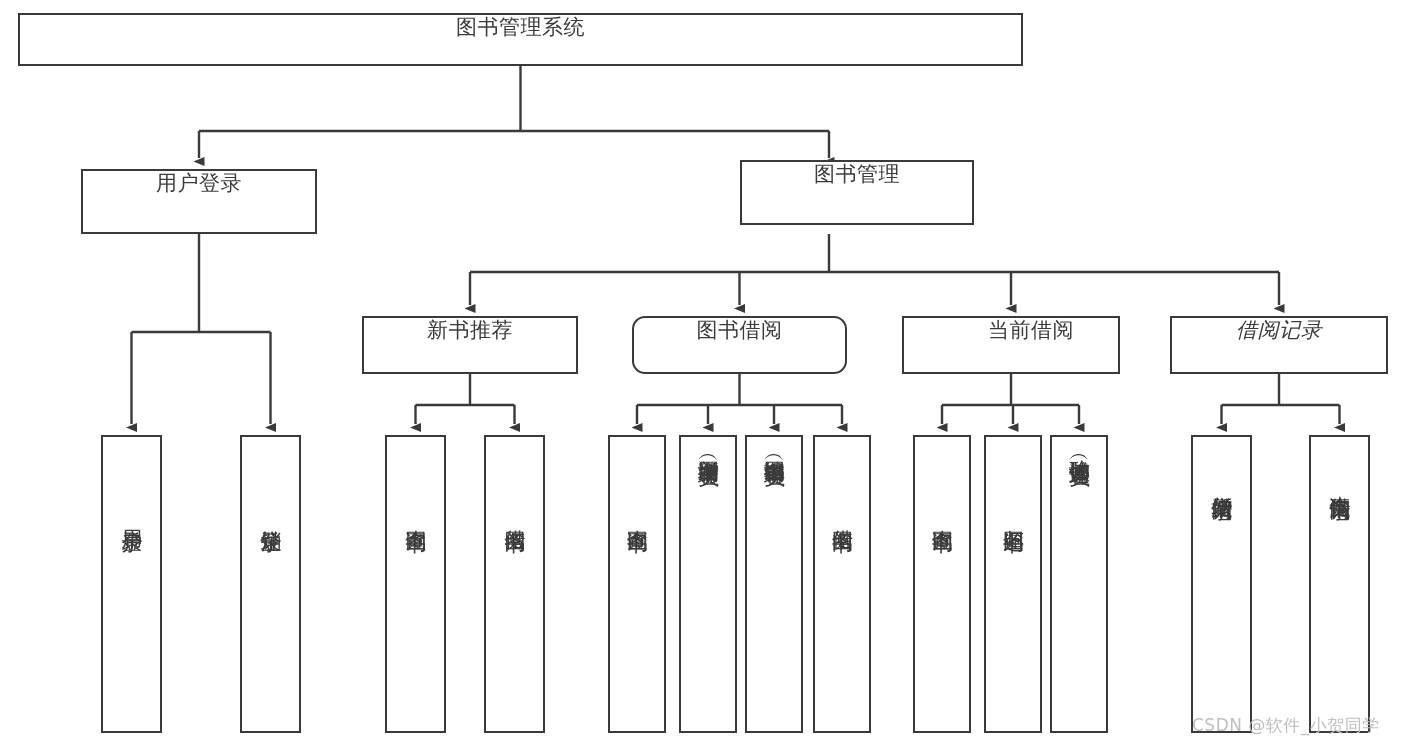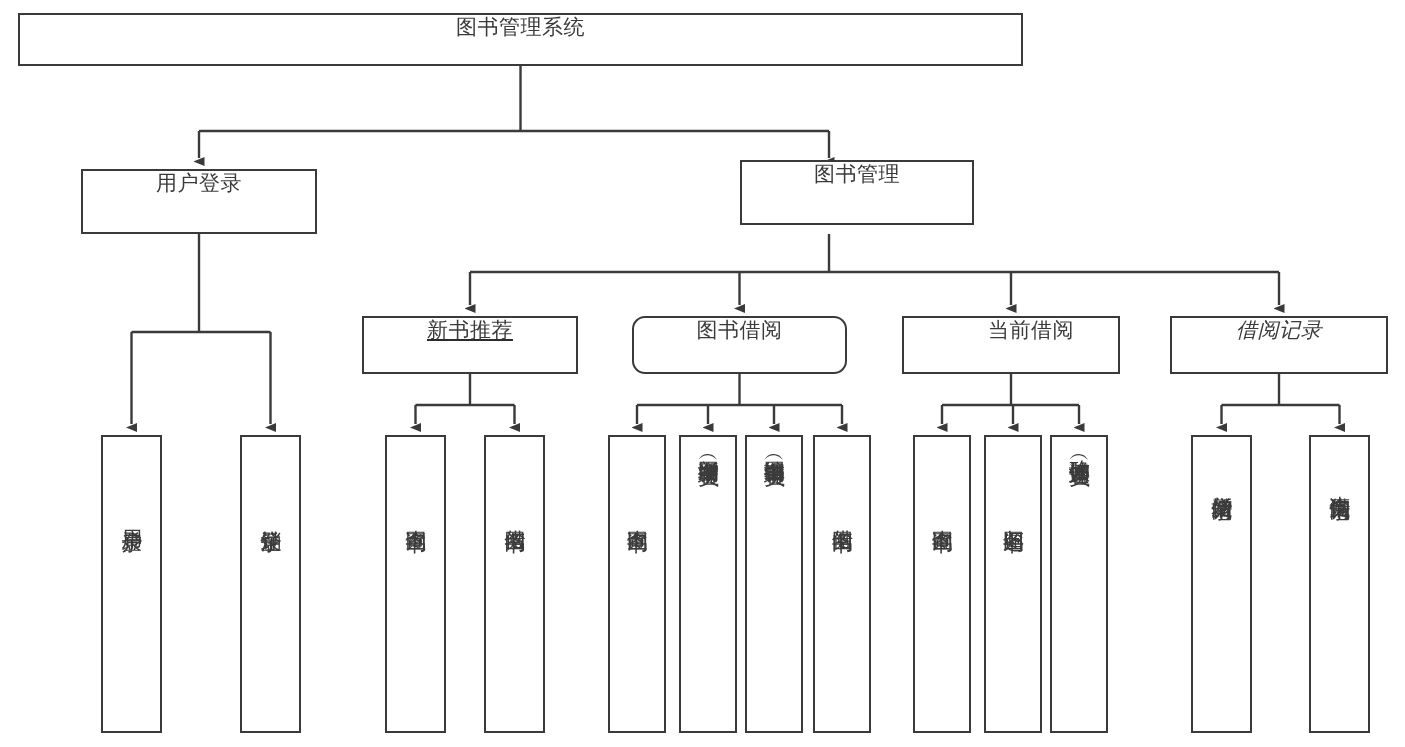--- a/index.html
+++ b/index.html
@@ -125,21 +125,21 @@
   <div id="node-layer">
       <div class="node horizontal" style="left: 18px; top: 13px; width: 1005px; height: 53px;">
         <span class="label">图书管理系统</span>
       </div>
       <div class="node horizontal" style="left: 81px; top: 169px; width: 236px; height: 65px;">
         <span class="label">用户登录</span>
       </div>
       <div class="node horizontal" style="left: 712px; top: 160px; width: 234px; height: 65px; margin-left: 28px;">
         <span class="label">图书管理</span>
       </div>
-      <div class="node horizontal" style="left: 362px; top: 316px; width: 216px; height: 58px; text-decoration: underline;">
+      <div class="node horizontal" style="left: 362px; top: 316px; width: 216px; height: 58px;">
         <span class="label">新书推荐</span>
       </div>
       <div class="node horizontal" style="left: 632px; top: 316px; width: 215px; height: 58px; border-radius: 13px;">
         <span class="label">图书借阅</span>
       </div>
       <div class="node horizontal" style="left: 902px; top: 316px; width: 218px; height: 58px; padding-left: 40px;">
         <span class="label">当前借阅</span>
       </div>
       <div class="node horizontal" style="left: 1170px; top: 316px; width: 218px; height: 58px; font-style: italic;">
         <span class="label">借阅记录</span>
@@ -178,14 +178,15 @@
         <span class="label">确认归还（管理员）</span>
       </div>
       <div class="node vertical mid2" style="left: 1191px; top: 435px; width: 61px; height: 298px;">
         <span class="label">新增借阅记录</span>
       </div>
       <div class="node vertical mid2" style="left: 1309px; top: 435px; width: 61px; height: 298px;">
         <span class="label">查询借阅记录</span>
       </div>
     </div>
 
+  <div class="watermark" style="left: 1192px; top: 714px; color: rgb(191, 191, 191);">CSDN @软件_小贺同学</div>
 
 </div>
 
 </body></html>

